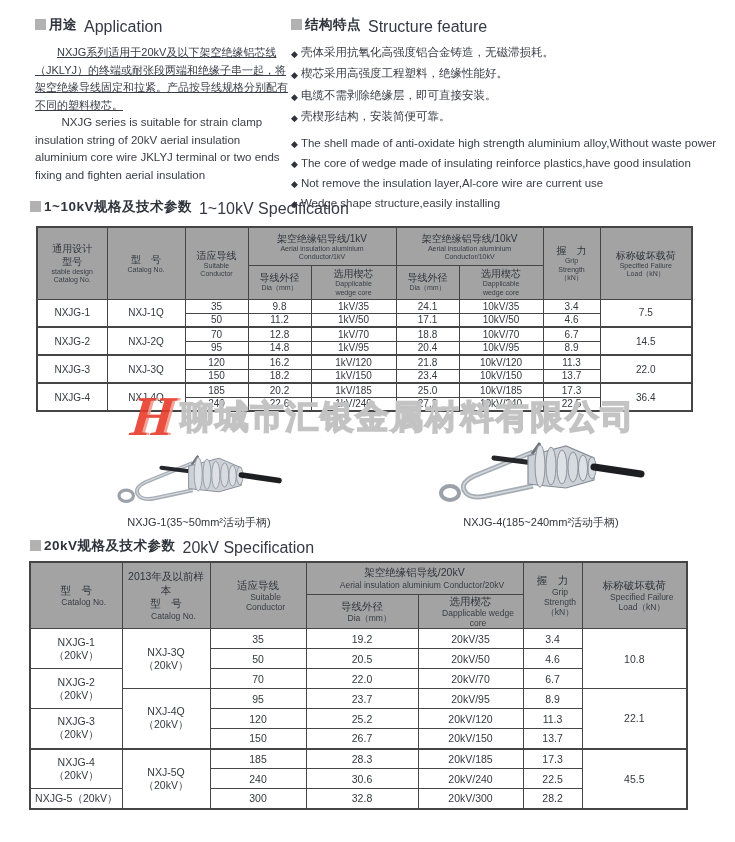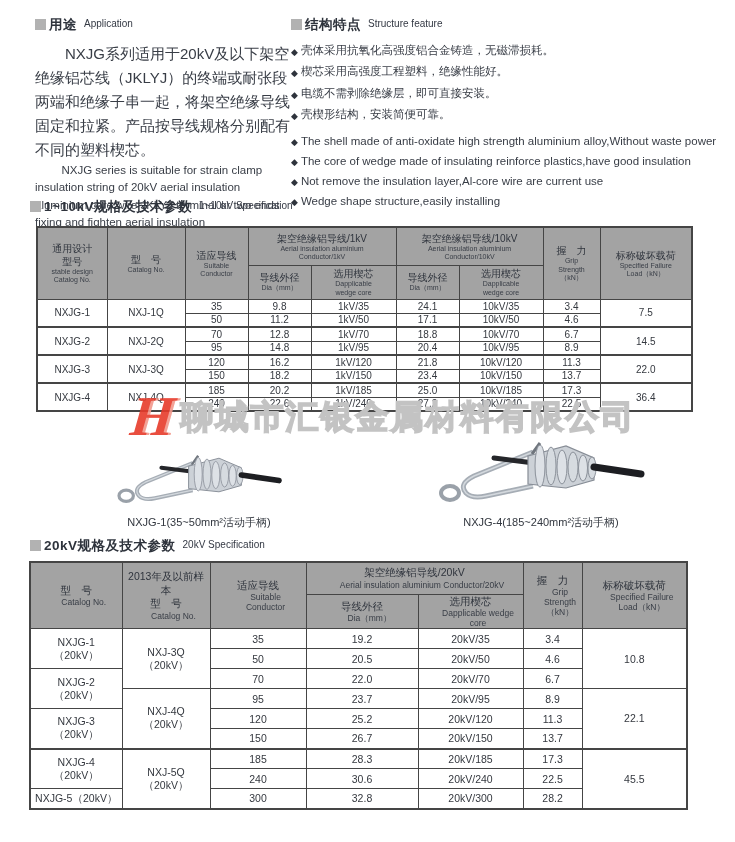--- a/index.html
+++ b/index.html
@@ -7,25 +7,25 @@
   .page {
     position:relative; width:735px; height:842px; margin:0 auto;
     background:#ffffff; overflow:hidden;
     font-family:"Liberation Sans","DejaVu Sans",sans-serif;
     color:#383d46;
   }
   
   .sec-head { display:flex; align-items:flex-start; }
   .sq { width:11px; height:11px; background:#b2b2b2; margin-top:3px; margin-right:3px; flex:none; }
   .sec-head .zh { font-size:13.5px; font-weight:bold; color:#2e333c; letter-spacing:.5px; white-space:nowrap; }
-  .sec-head .en { font-size:10px; margin-left:7px; padding-top:2px; color:#343944; white-space:nowrap; }
+  .sec-head .en { font-size:16px; margin-left:7px; padding-top:2px; color:#343944; white-space:nowrap; }
 
   .block-app  { position:absolute; left:35px; top:16px; width:255px; }
   .block-feat { position:absolute; left:291px; top:16px; width:432px; }
-  .p-zh { margin-top:8px; font-size:15px; line-height:1.6; text-indent:2em; }
+  .p-zh { margin-top:8px; font-size:11px; line-height:1.6; text-indent:2em;text-decoration:underline; }
   .p-en { font-size:11.5px; line-height:1.52; text-indent:2.3em; }
 
   .bullets { list-style:none; margin-top:6px; }
   .bullets li { display:flex; align-items:flex-start; font-size:11.5px; }
   .bullets.zh li { line-height:1.85; }
   .bullets.en li { line-height:1.74; }
   .dia { font-size:9px; margin:4px 3px 0 0; color:#2e333c; flex:none; }
 
   .sec1 { position:absolute; left:30px; top:198px; }
   .sec2 { position:absolute; left:30px; top:537px; }

